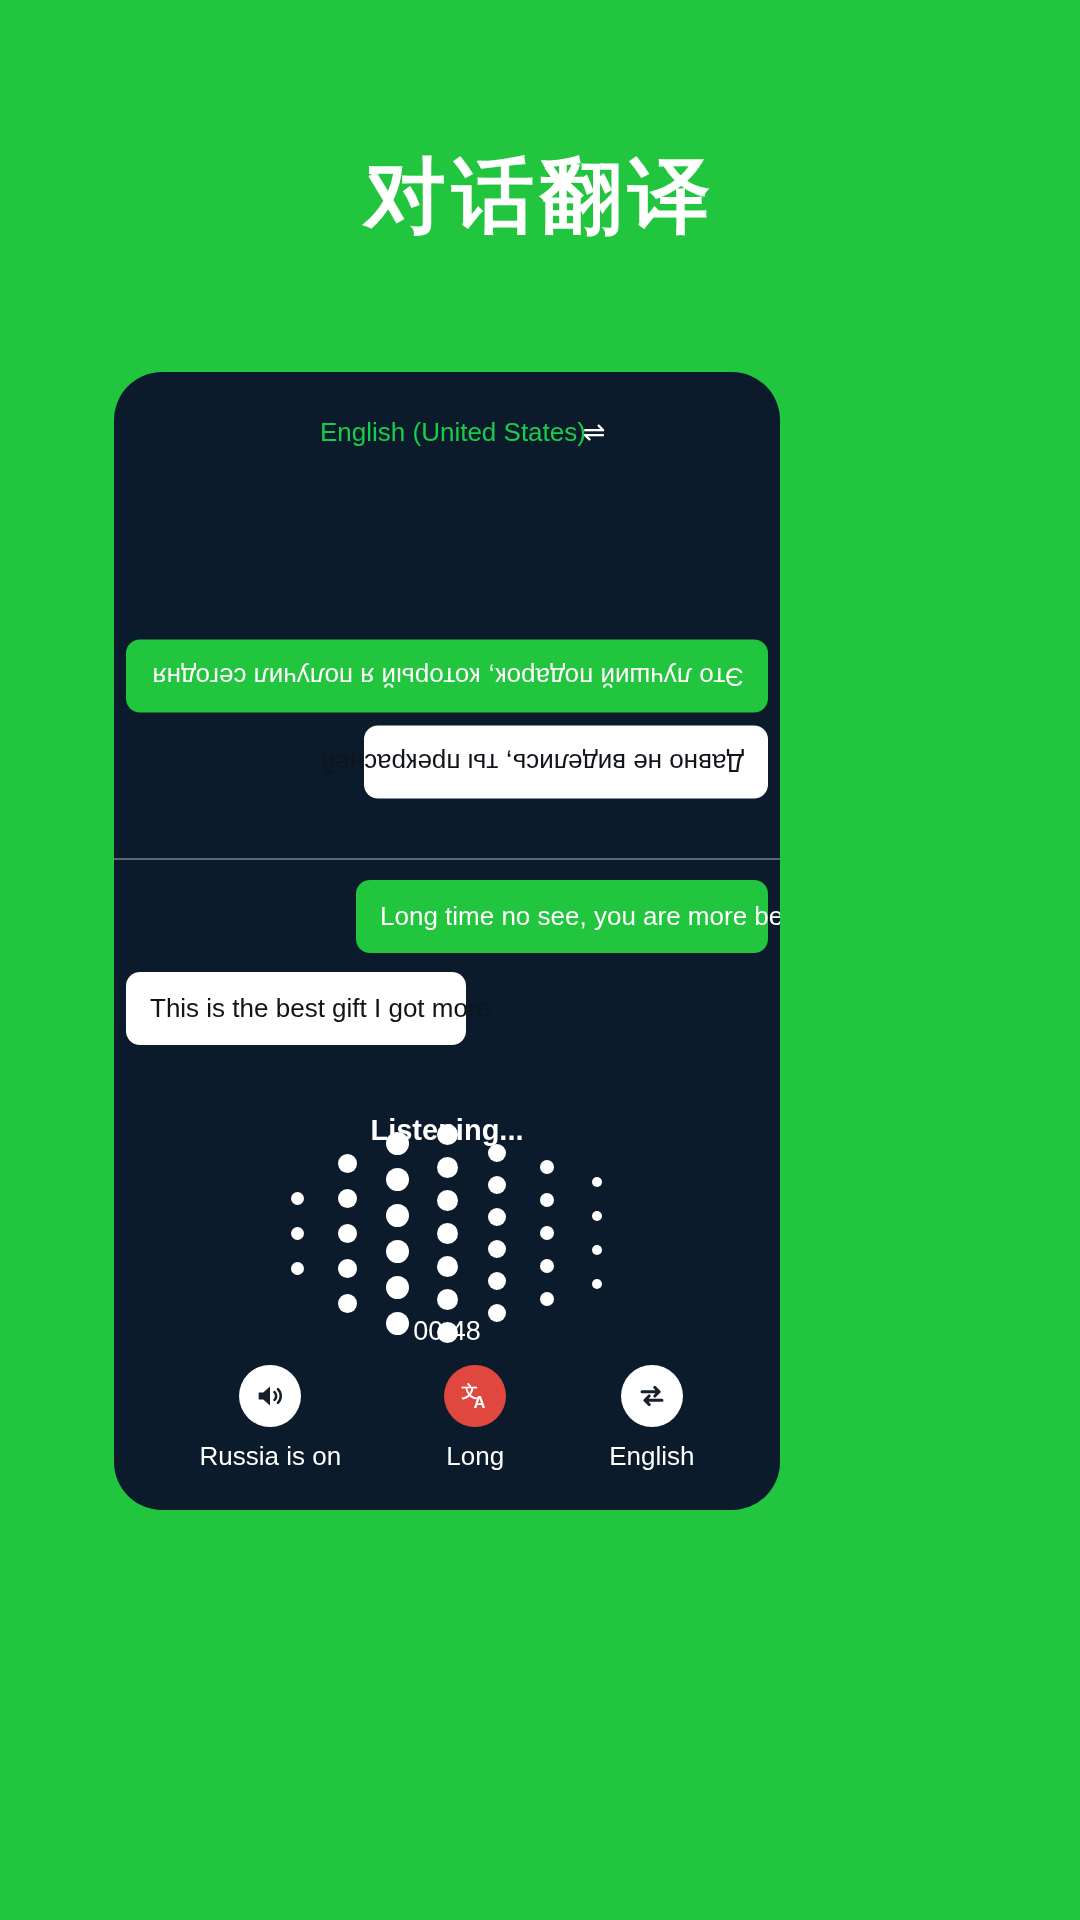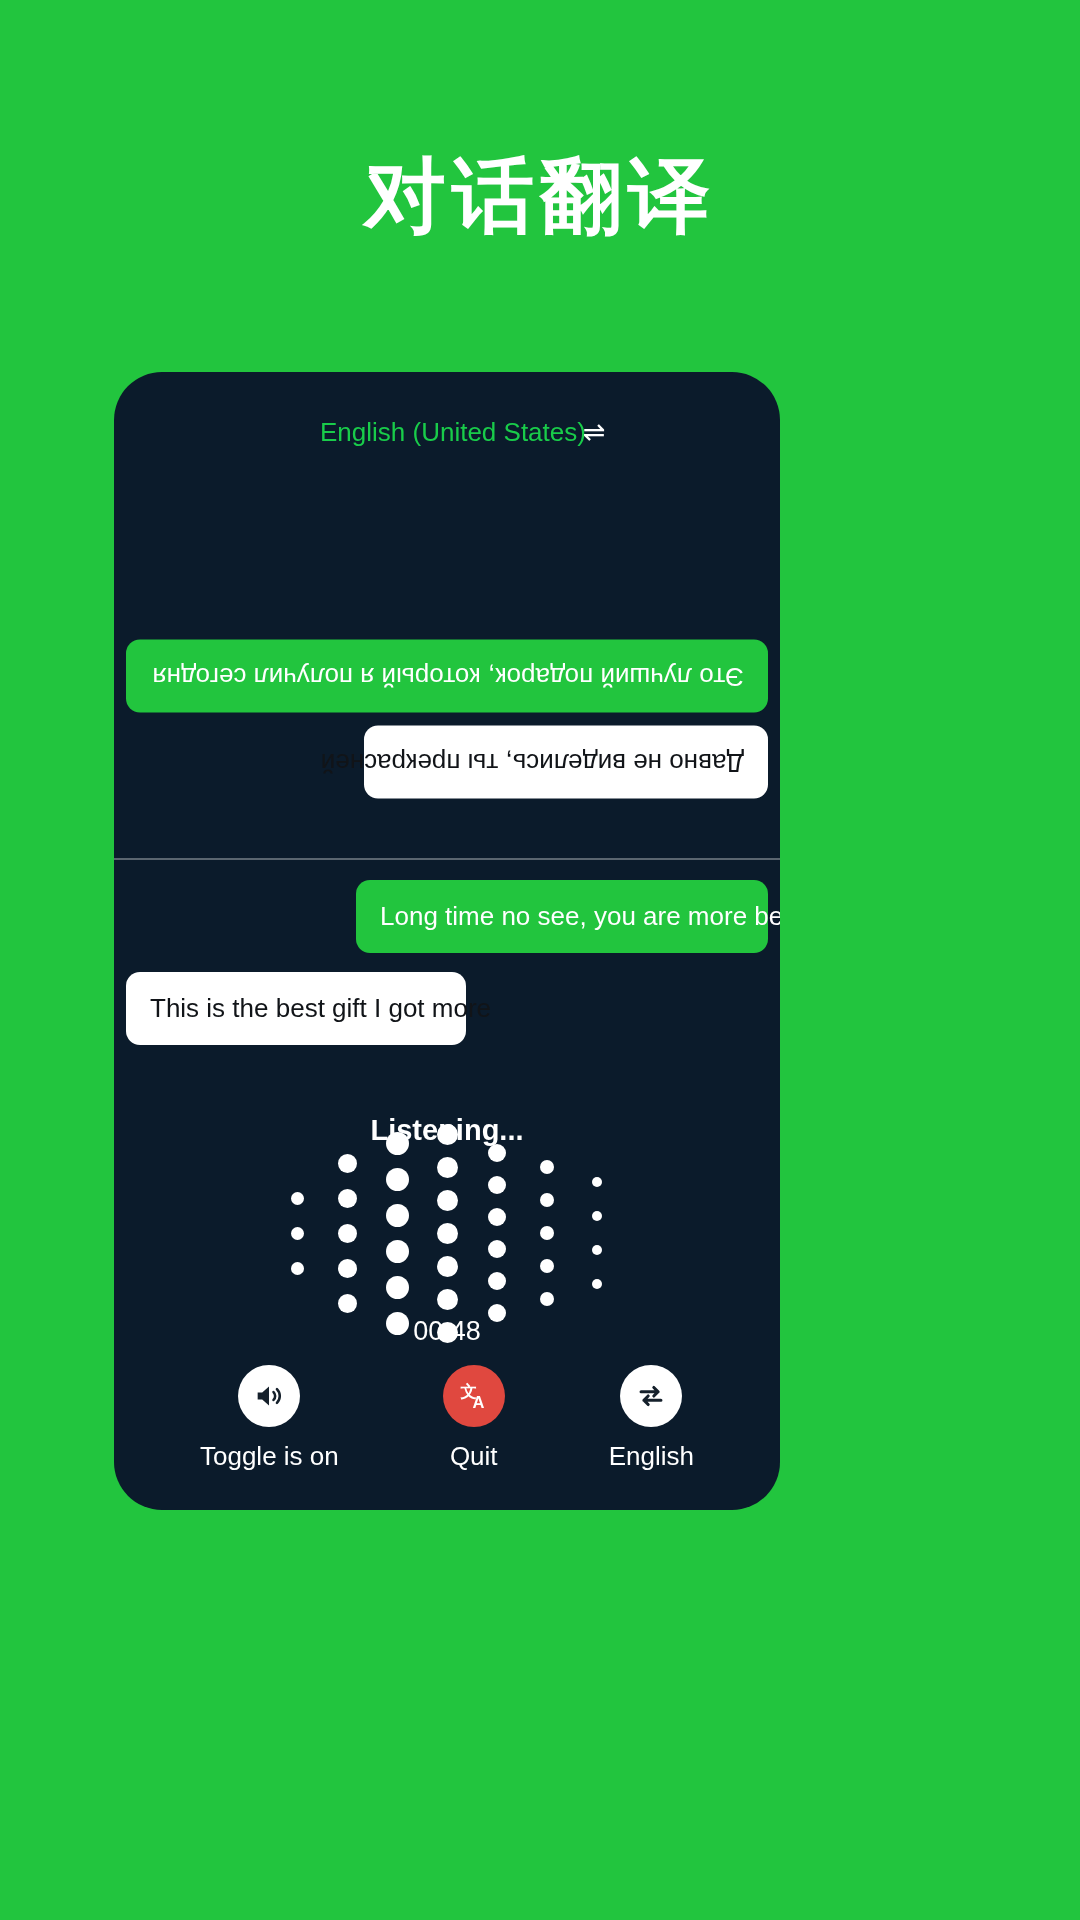--- a/index.html
+++ b/index.html
@@ -262,31 +262,31 @@
   <div class="controls">
 
     <div class="ctrl">
       <div class="ctrl-circle light">
         <svg width="34" height="34" viewBox="0 0 24 24" aria-hidden="true">
           <path d="M4 9.5h3.2L12 5.3v13.4L7.2 14.5H4z" fill="#15202b"></path>
           <path d="M15.2 9.2a4 4 0 0 1 0 5.6" stroke="#15202b" stroke-width="1.8" fill="none" stroke-linecap="round"></path>
           <path d="M17.6 7.1a7 7 0 0 1 0 9.8" stroke="#15202b" stroke-width="1.8" fill="none" stroke-linecap="round"></path>
         </svg>
       </div>
-      <div class="ctrl-label">Toggle is on</div>
+      <div class="ctrl-label">Russia is on</div>
     </div>
 
     <div class="ctrl">
       <div class="ctrl-circle danger">
         <svg width="36" height="36" viewBox="0 0 24 24" aria-hidden="true">
           <text x="3" y="12.5" font-family="'DejaVu Sans','Liberation Sans',sans-serif" font-size="11" font-weight="bold" fill="#ffffff">文</text>
           <text x="11" y="20" font-family="'Liberation Sans',sans-serif" font-size="11" font-weight="bold" fill="#ffffff">A</text>
         </svg>
       </div>
-      <div class="ctrl-label">Quit</div>
+      <div class="ctrl-label">Long</div>
     </div>
 
     <div class="ctrl">
       <div class="ctrl-circle light">
         <svg width="34" height="34" viewBox="0 0 24 24" aria-hidden="true">
           <path d="M5 9h12l-3-3m3 3l-3 3" stroke="#15202b" stroke-width="2.2" fill="none" stroke-linecap="round" stroke-linejoin="round"></path>
           <path d="M19 15H7l3-3m-3 3l3 3" stroke="#15202b" stroke-width="2.2" fill="none" stroke-linecap="round" stroke-linejoin="round"></path>
         </svg>
       </div>
       <div class="ctrl-label">English</div>

